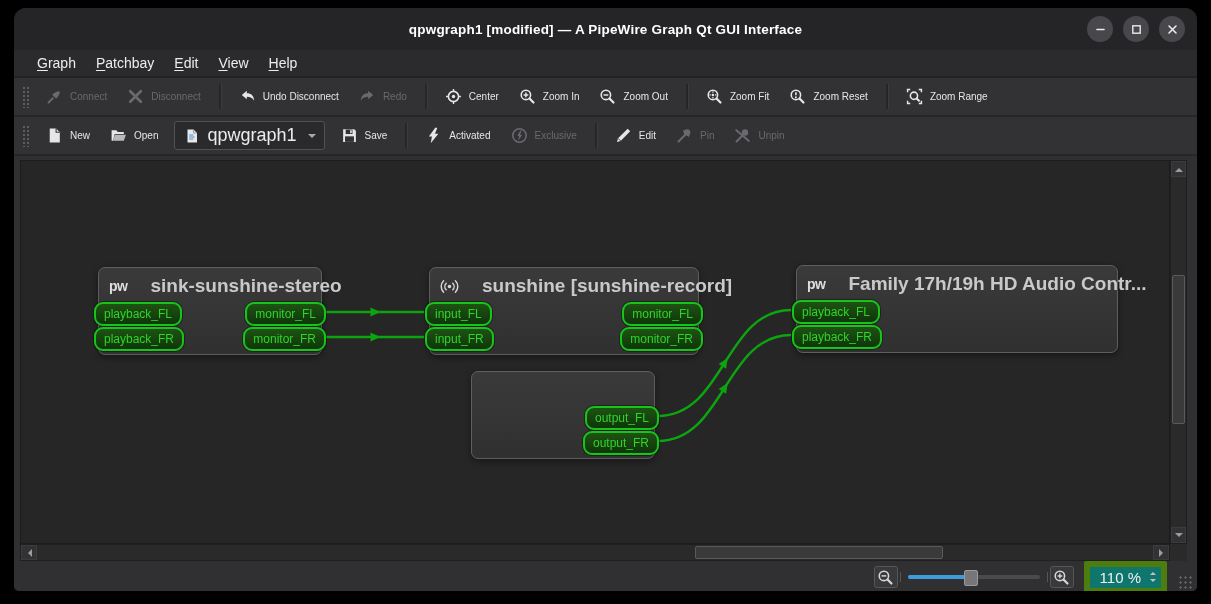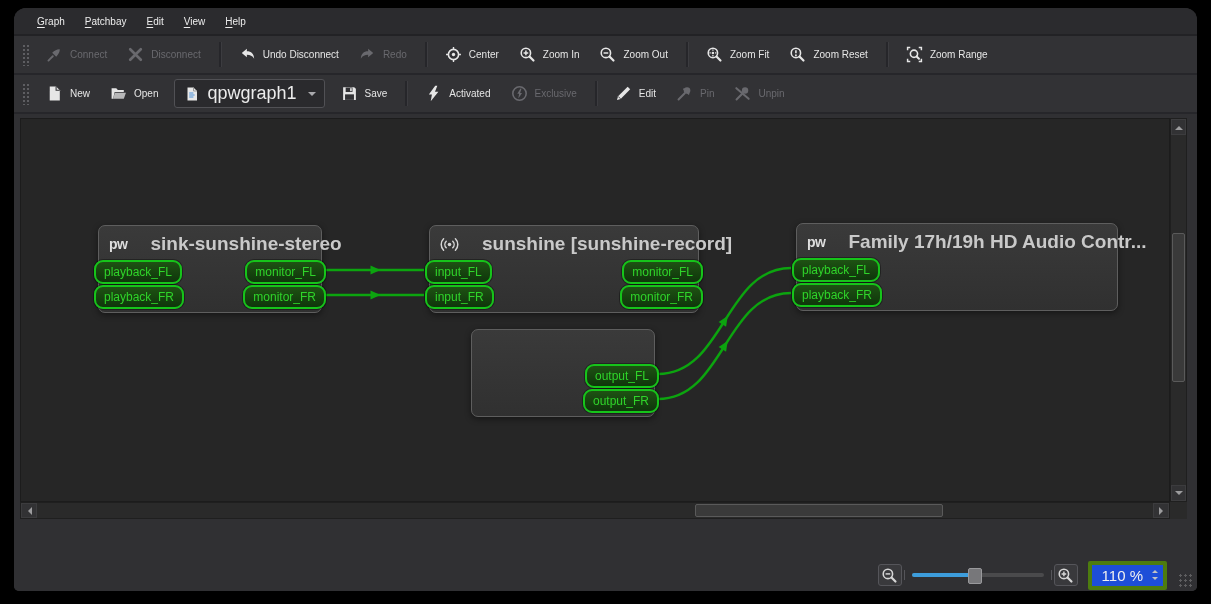--- a/index.html
+++ b/index.html
@@ -12,21 +12,21 @@
   .titlebar{height:42px;background:#252528;display:flex;align-items:center;justify-content:center;
             position:relative;border-radius:12px 12px 0 0;flex:0 0 auto;}
   .title{color:#fff;font-size:13.5px;font-weight:700;letter-spacing:.2px;}
   .winbtns{position:absolute;right:12px;top:8px;display:flex;gap:10px;}
   .winbtn{width:26px;height:26px;border-radius:50%;background:#47474c;display:flex;align-items:center;justify-content:center;cursor:pointer;}
   .winbtn svg{display:block;}
 
   
   .menubar{height:26px;background:#2b2b2e;display:flex;align-items:center;padding:0 14px;gap:2px;
            border-bottom:2px solid #222225;flex:0 0 auto;}
-  .menu-item{color:#ececec;font-size:10px;padding:2px 9px;cursor:pointer;}
+  .menu-item{color:#ececec;font-size:14px;padding:2px 9px;cursor:pointer;}
   .menu-item u{text-underline-offset:2px;}
 
   
   .toolbar{height:37px;background:#323235;display:flex;align-items:center;padding:0 6px;
            border-bottom:2px solid #26262a;flex:0 0 auto;}
   .tb-handle{width:8px;height:22px;margin:0 6px 0 2px;
              background:radial-gradient(circle,#5e5e62 1px,transparent 1.3px);background-size:4px 4px;}
   .tb-sep{width:2px;height:25px;background:#26262a;margin:0 8px;box-shadow:1px 0 0 #3c3c40;}
   .tb-btn{display:flex;align-items:center;gap:7px;padding:5px 10px;border-radius:3px;cursor:pointer;
           color:#e6e6e6;background:transparent;border:none;font-family:inherit;}
@@ -81,35 +81,55 @@
   .statusbar{height:32px;flex:0 0 auto;background:#303033;display:flex;align-items:center;
              justify-content:flex-end;gap:10px;padding-right:30px;position:relative;}
   .zoom-btn{width:24px;height:22px;background:#39393c;border:1px solid #55555a;border-radius:3px;
             display:flex;align-items:center;justify-content:center;color:#d6d6d6;cursor:pointer;padding:0;}
   .slider{position:relative;width:132px;height:16px;cursor:pointer;}
   .slider .track{position:absolute;top:6px;left:0;right:0;height:4px;background:#4a4a4c;border-radius:2px;}
   .slider .fill{position:absolute;top:6px;left:0;width:47%;height:4px;background:var(--accent);border-radius:2px;}
   .slider .handle{position:absolute;top:1px;left:calc(47% - 6px);width:12px;height:14px;background:#77777a;
                   border:1px solid #99999c;border-radius:2px;cursor:grab;}
   .slider .tick{position:absolute;top:3px;width:1px;height:10px;background:#55555a;}
-  .spinbox{display:flex;align-items:center;background:#1d4ed8;border:4px solid #4d7c0f;border-radius:2px;
+  .spinbox{display:flex;align-items:center;background:#0f766e;border:6px solid #4d7c0f;border-radius:2px;
            padding:2px 5px 2px 10px;gap:9px;cursor:text;}
   .spin-val{color:#f0f0f0;font-size:15px;}
   .spin-arrows{display:flex;flex-direction:column;gap:4px;}
   .spin-arrows .tri{border-width:3.5px;}
   .spin-arrows .tri.up{border-bottom-color:#c2c2c4;margin:0;}
   .spin-arrows .tri.down{border-top-color:#c2c2c4;margin:0;}
   .grip{position:absolute;right:5px;bottom:4px;width:14px;height:14px;
         background:radial-gradient(circle,#5e5e60 1.1px,transparent 1.3px);background-size:5px 5px;}
 </style>
 </head>
 <body>
 
 <div class="window">
 
+  <div class="titlebar">
+    <span class="title">qpwgraph1 [modified] — A PipeWire Graph Qt GUI Interface</span>
+    <div class="winbtns">
+      <div class="winbtn">
+        <svg width="11" height="11" viewBox="0 0 11 11">
+            <path d="M2 5.5 H9" stroke="#eaeaea" stroke-width="1.6" stroke-linecap="round"></path>
+          </svg>
+      </div>
+      <div class="winbtn">
+        <svg width="11" height="11" viewBox="0 0 11 11">
+            <rect x="1.8" y="1.8" width="7.4" height="7.4" fill="none" stroke="#eaeaea" stroke-width="1.4"></rect>
+          </svg>
+      </div>
+      <div class="winbtn">
+        <svg width="11" height="11" viewBox="0 0 11 11">
+            <path d="M2 2 L9 9 M9 2 L2 9" stroke="#eaeaea" stroke-width="1.6" stroke-linecap="round"></path>
+          </svg>
+      </div>
+    </div>
+  </div>
 
   <nav class="menubar" id="menubar">
       <div class="menu-item"><u>G</u>raph</div>
       <div class="menu-item"><u>P</u>atchbay</div>
       <div class="menu-item"><u>E</u>dit</div>
       <div class="menu-item"><u>V</u>iew</div>
       <div class="menu-item"><u>H</u>elp</div>
     </nav>
 
   <div class="toolbar" id="toolbar-main">

